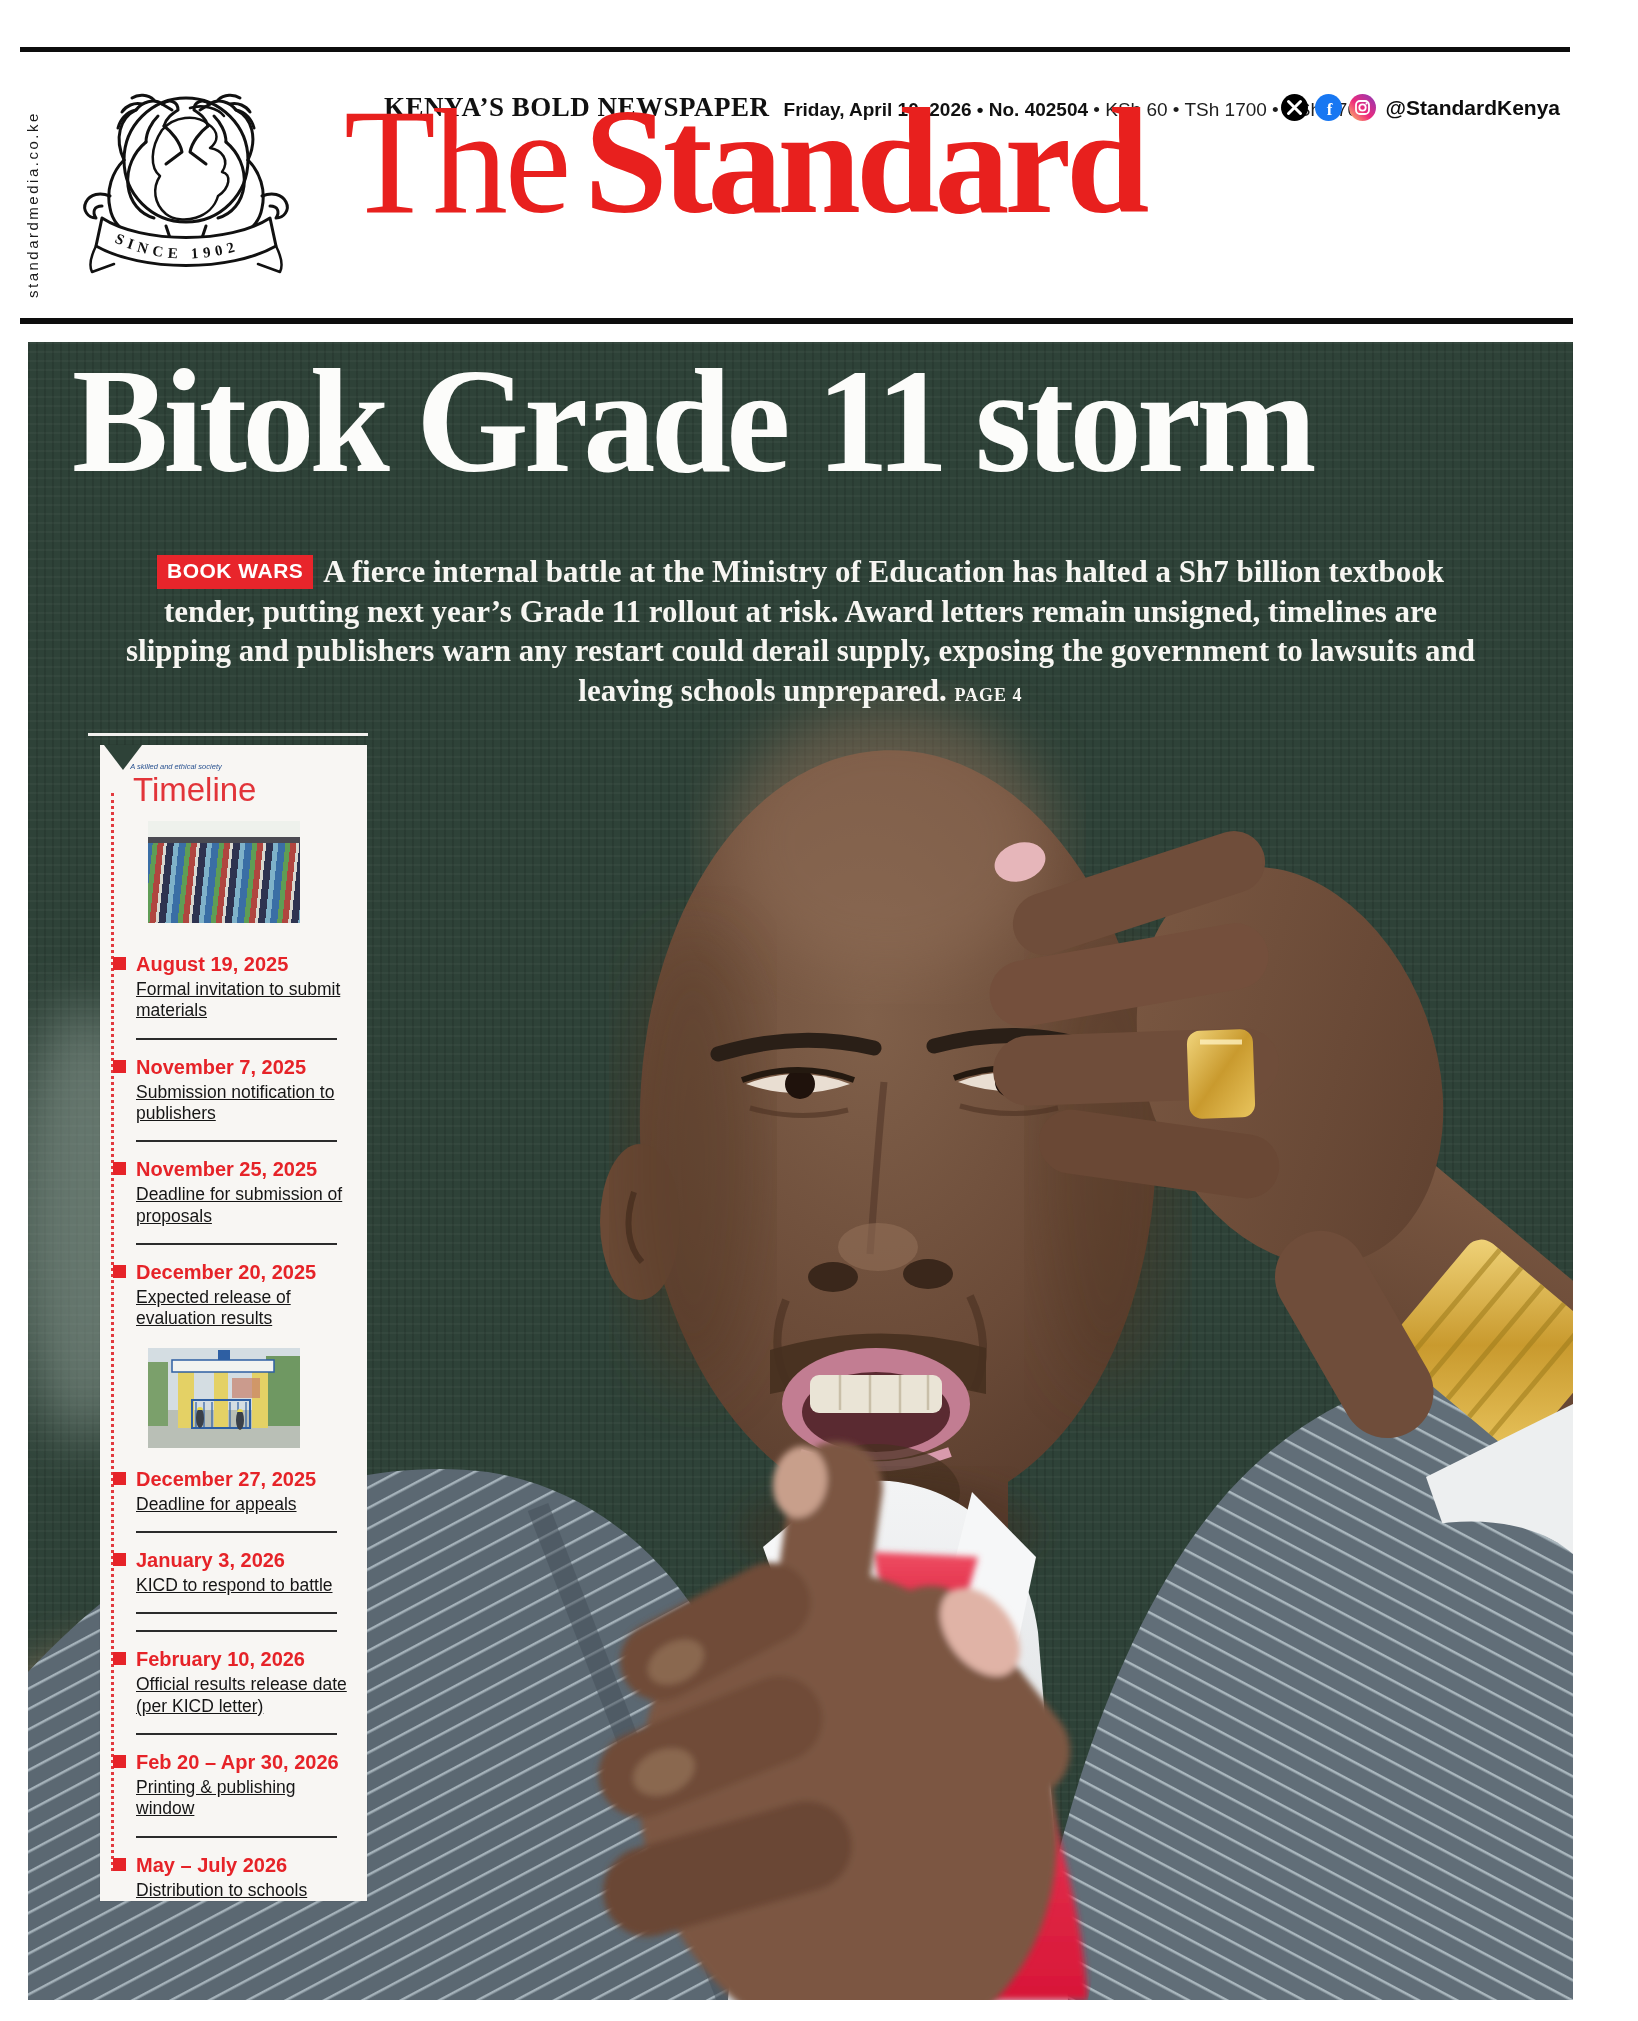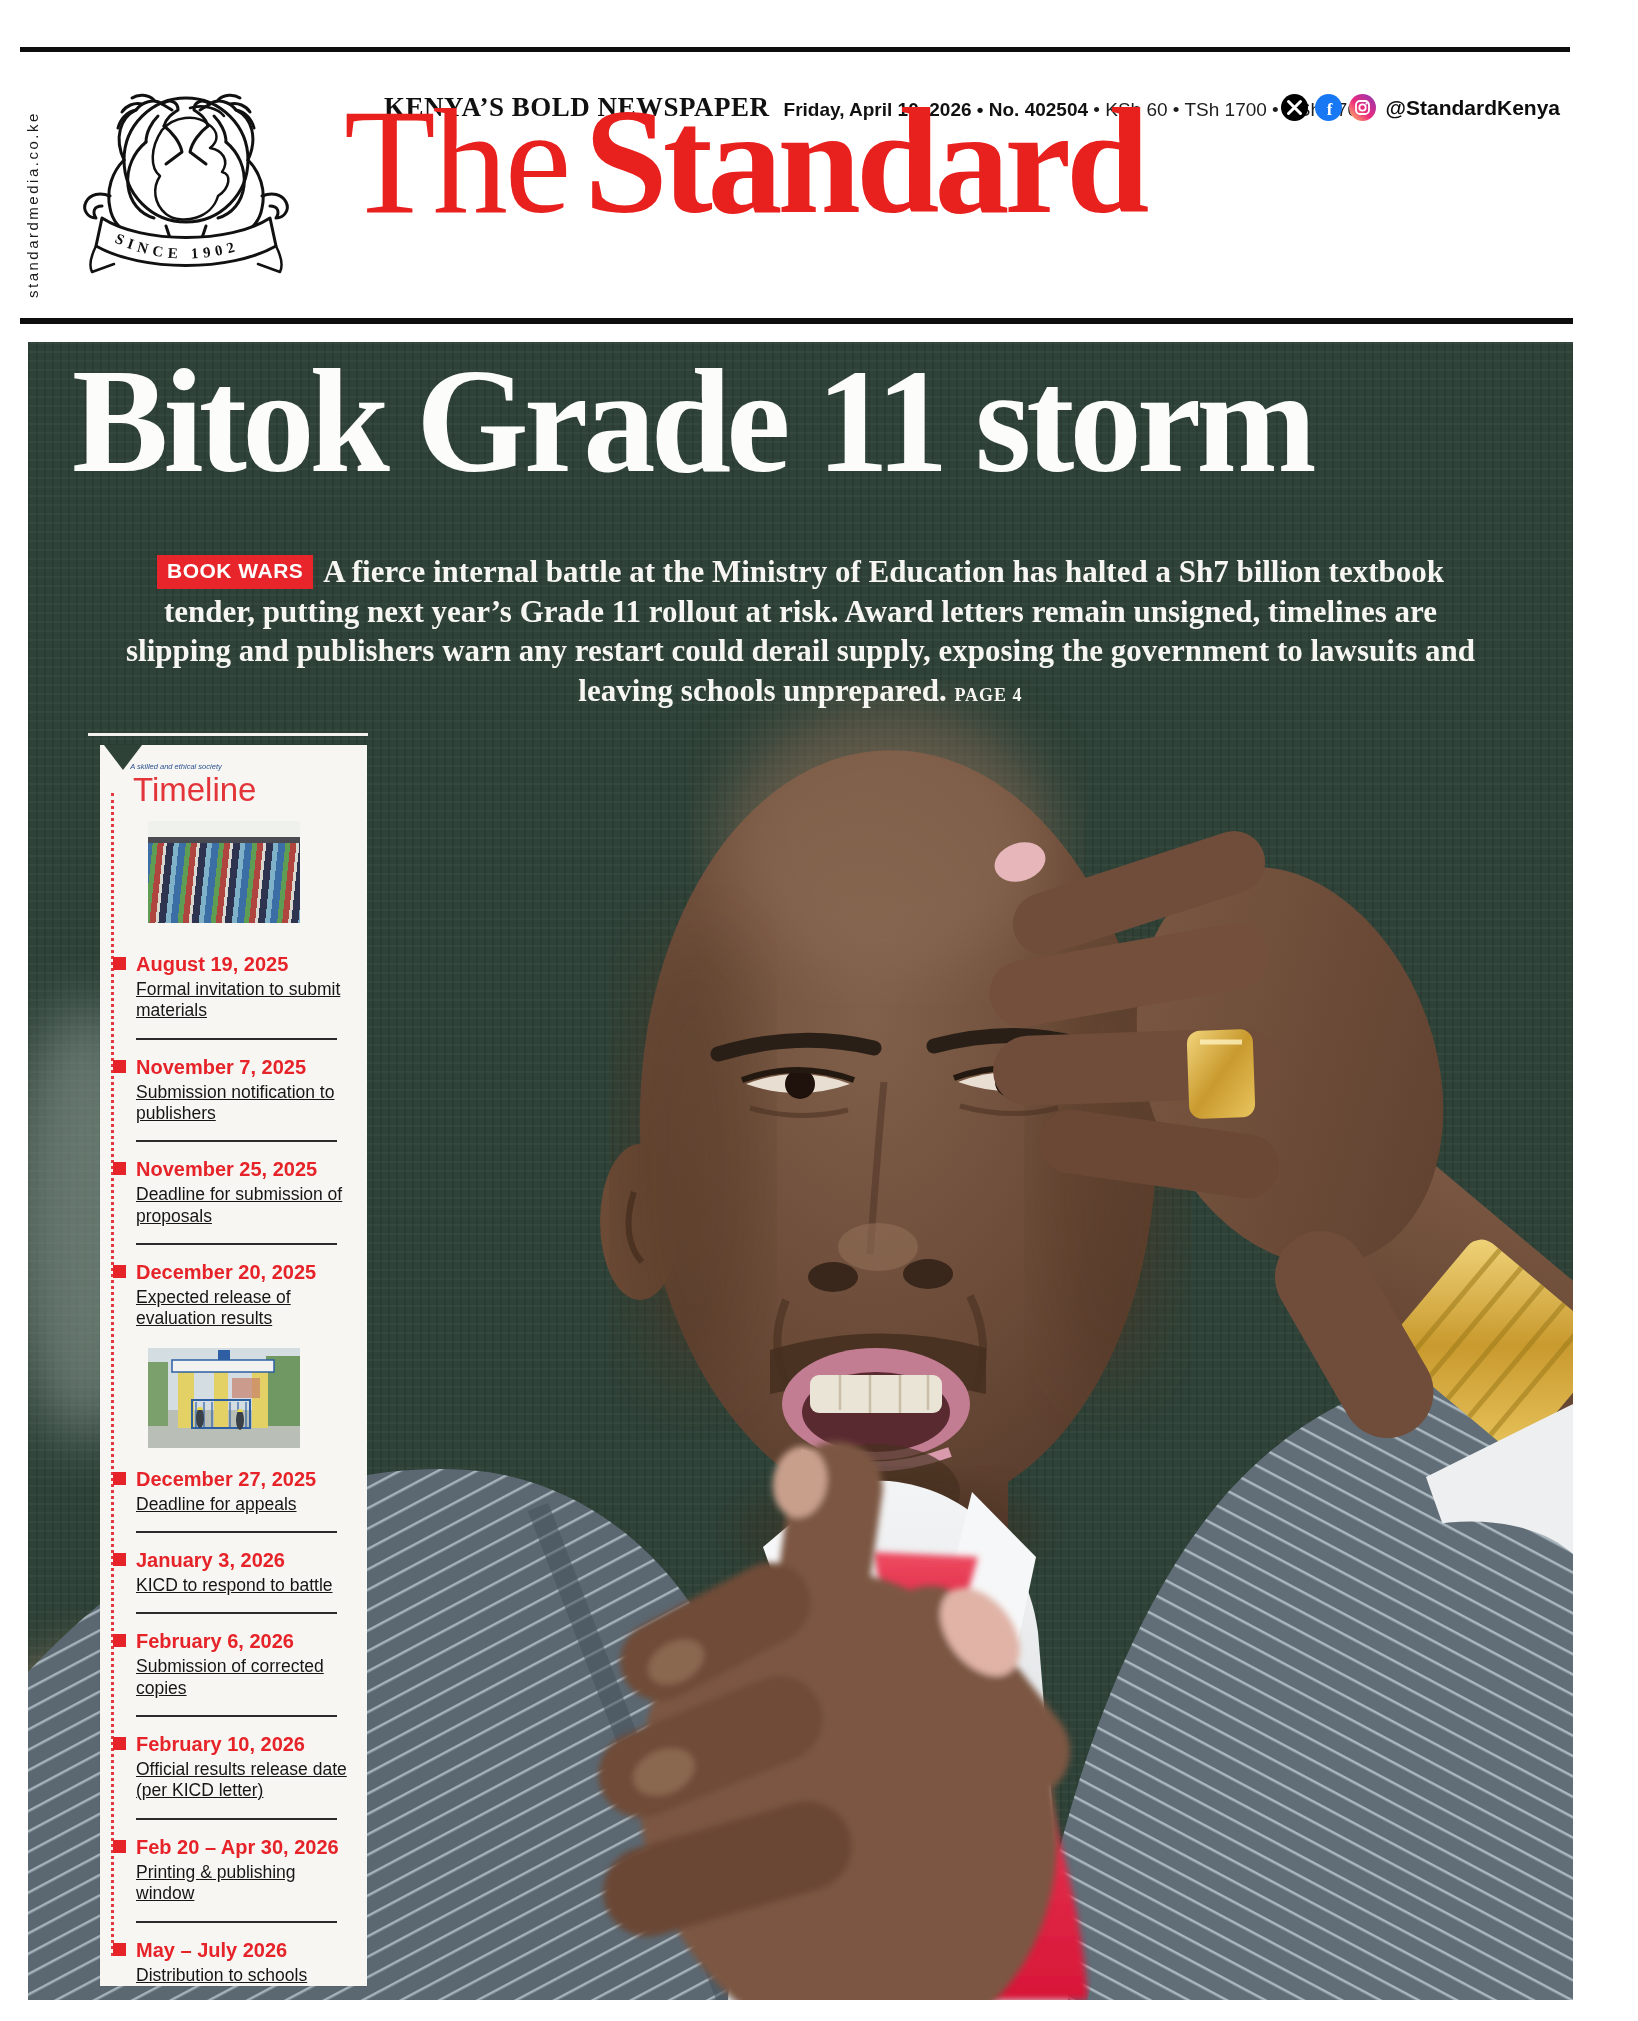--- a/index.html
+++ b/index.html
@@ -385,24 +385,20 @@
         <div class="tl-text">Deadline for appeals</div>
       </div>
       <div class="tl-hr"></div>
 
       <div class="tl-entry">
         <div class="tl-date">January 3, 2026</div>
         <div class="tl-text">KICD to respond to battle</div>
       </div>
       <div class="tl-hr"></div>
 
-      <div class="tl-entry">
-        <div class="tl-date">February 6, 2026</div>
-        <div class="tl-text">Submission of corrected copies</div>
-      </div>
       <div class="tl-hr"></div>
 
       <div class="tl-entry">
         <div class="tl-date">February 10, 2026</div>
         <div class="tl-text">Official results release date (per KICD letter)</div>
       </div>
       <div class="tl-hr"></div>
 
       <div class="tl-entry">
         <div class="tl-date">Feb 20 – Apr 30, 2026</div>

